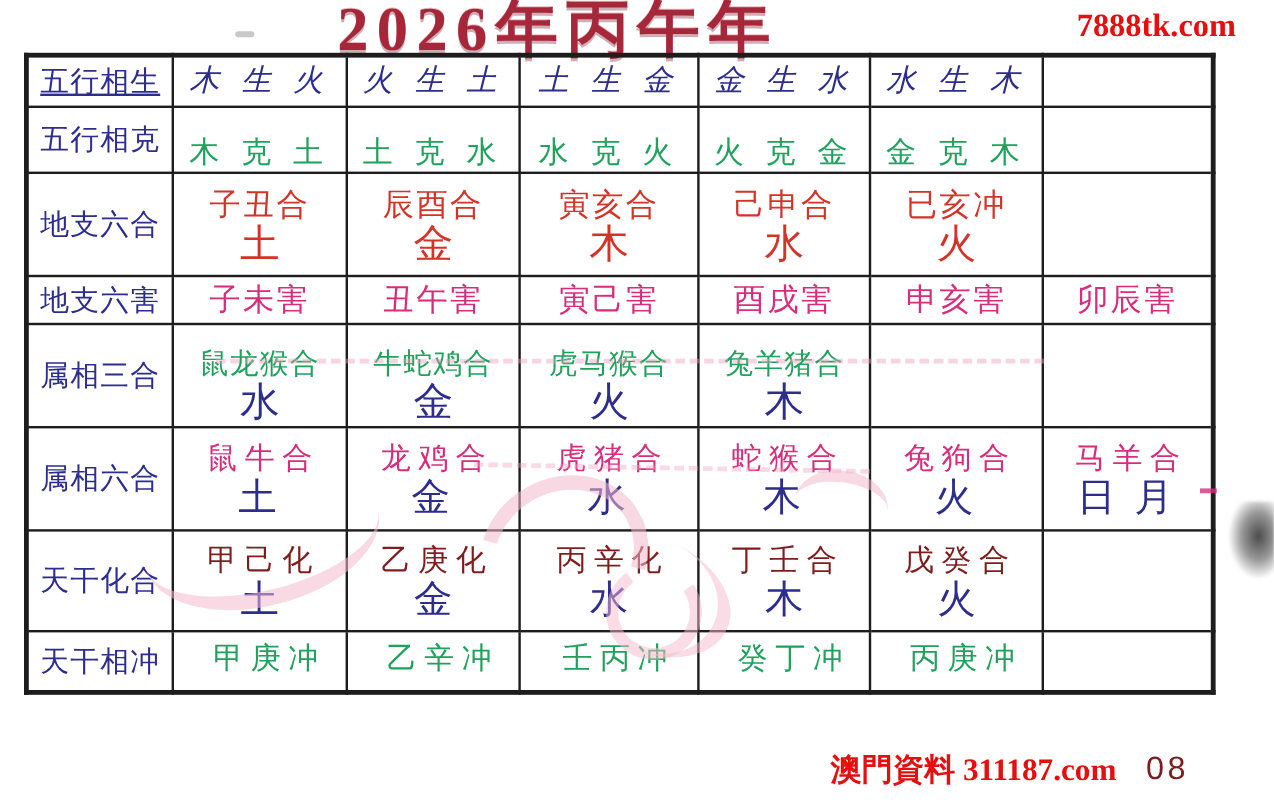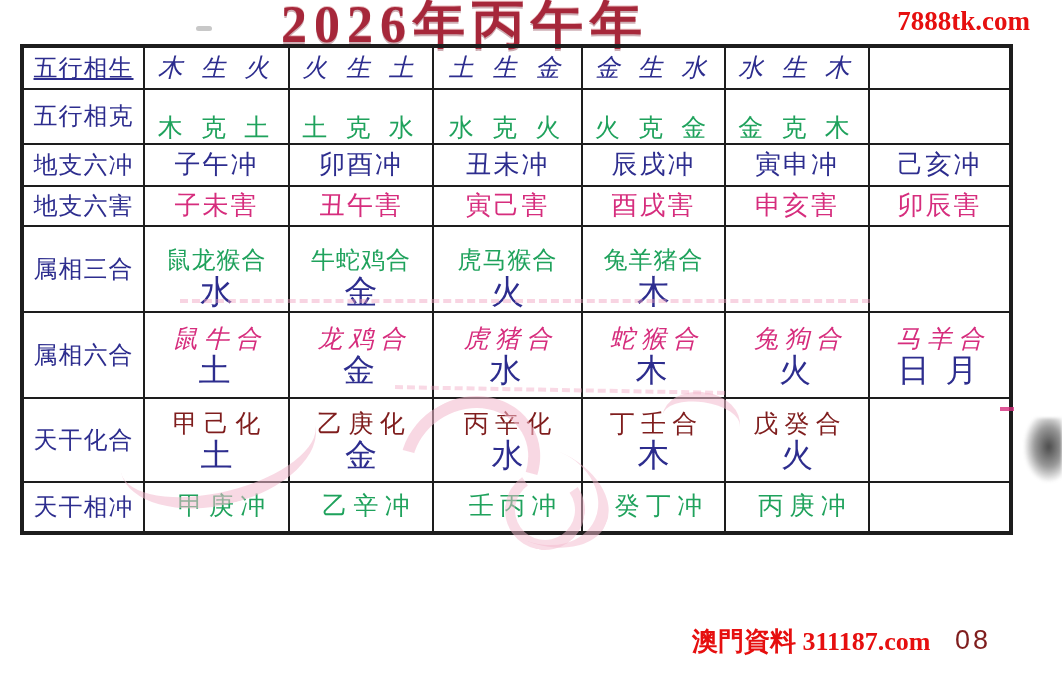--- a/index.html
+++ b/index.html
@@ -35,21 +35,21 @@
   .r8 td{height:48px;}
   
   .r0 .t{color:#2d2d8e;font-size:25px;letter-spacing:6px;font-style:italic;}
   .r1 .t{color:#1fa25c;font-size:25px;letter-spacing:6px;margin-top:24px;}
   .r2 .t{color:#d43428;font-size:26px;letter-spacing:2px;margin-top:4px;}
   .r2 .b{color:#d43428;font-size:33px;}
   .r3 .t{color:#2d2d8e;font-size:26px;letter-spacing:2px;}
   .r4 .t{color:#d62d7d;font-size:26px;letter-spacing:2px;}
   .r5 .t{color:#1fa25c;font-size:24px;letter-spacing:1px;margin-top:20px;}
   .r5 .b{color:#2d2d8e;font-size:33px;}
-  .r6 .t{color:#d62d7d;font-size:25px;margin-top:4px;font-style:italic;}
+  .r6 .t{color:#d62d7d;font-size:25px;margin-top:4px;}
   .r6 .b{color:#2d2d8e;font-size:32px;letter-spacing:4px;}
   .r7 .t{color:#7f1d1d;font-size:25px;margin-top:4px;}
   .r7 .b{color:#2d2d8e;font-size:32px;}
   .r8 .t{color:#1fa25c;font-size:25px;padding-left:10px;}
   
   .footer{position:absolute;left:0;top:624px;width:1062px;white-space:nowrap;}
   .footer-red{position:absolute;left:692px;top:0;font-size:26px;font-weight:bold;color:#e60f0f;}
   .footer-page{position:absolute;left:955px;top:1px;font-size:27px;color:#7f1d1d;letter-spacing:3px;font-family:Liberation Sans, sans-serif;font-weight:normal;}
   
   .wm{position:absolute;pointer-events:none;}
@@ -133,44 +133,44 @@
           </td>
           <td>
             <div class="t">金 克 木</div>
             <div class="b"></div>
           </td>
           <td>
             <div class="t"></div>
             <div class="b"></div>
           </td>
         </tr>
-        <tr class="r3">
-          <td class="label">地支六冲</td>
-          <td>
-            <div class="t">子午冲</div>
-            <div class="b"></div>
-          </td>
-          <td>
-            <div class="t">卯酉冲</div>
-            <div class="b"></div>
-          </td>
-          <td>
-            <div class="t">丑未冲</div>
-            <div class="b"></div>
-          </td>
-          <td>
-            <div class="t">辰戌冲</div>
-            <div class="b"></div>
-          </td>
-          <td>
-            <div class="t">寅申冲</div>
-            <div class="b"></div>
-          </td>
-          <td>
-            <div class="t">己亥冲</div>
+        <tr class="r2">
+          <td class="label">地支六合</td>
+          <td>
+            <div class="t">子丑合</div>
+            <div class="b">土</div>
+          </td>
+          <td>
+            <div class="t">辰酉合</div>
+            <div class="b">金</div>
+          </td>
+          <td>
+            <div class="t">寅亥合</div>
+            <div class="b">木</div>
+          </td>
+          <td>
+            <div class="t">己申合</div>
+            <div class="b">水</div>
+          </td>
+          <td>
+            <div class="t">已亥冲</div>
+            <div class="b">火</div>
+          </td>
+          <td>
+            <div class="t"></div>
             <div class="b"></div>
           </td>
         </tr>
         <tr class="r4">
           <td class="label">地支六害</td>
           <td>
             <div class="t">子未害</div>
             <div class="b"></div>
           </td>
           <td>

